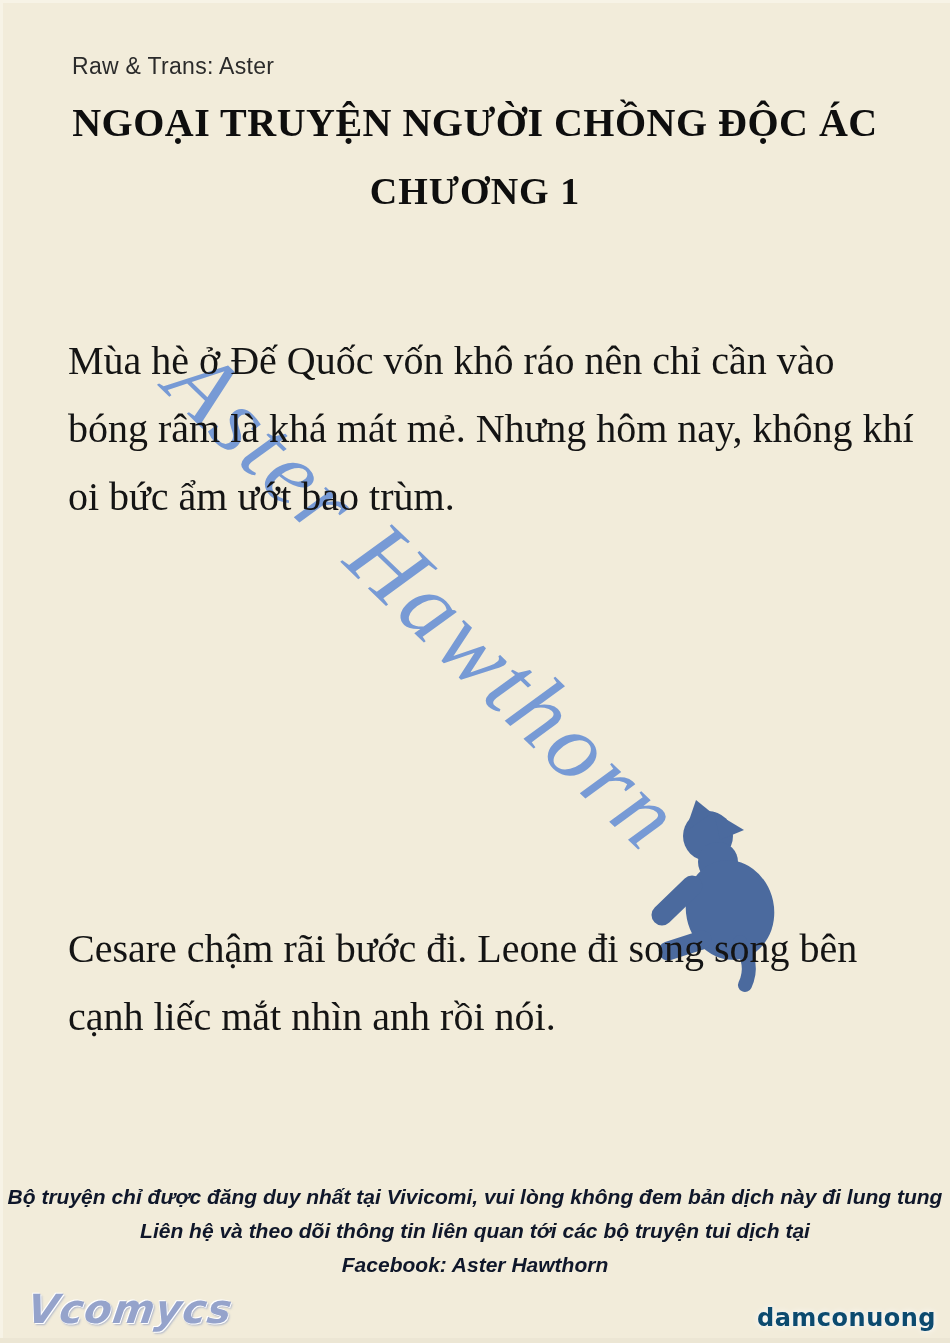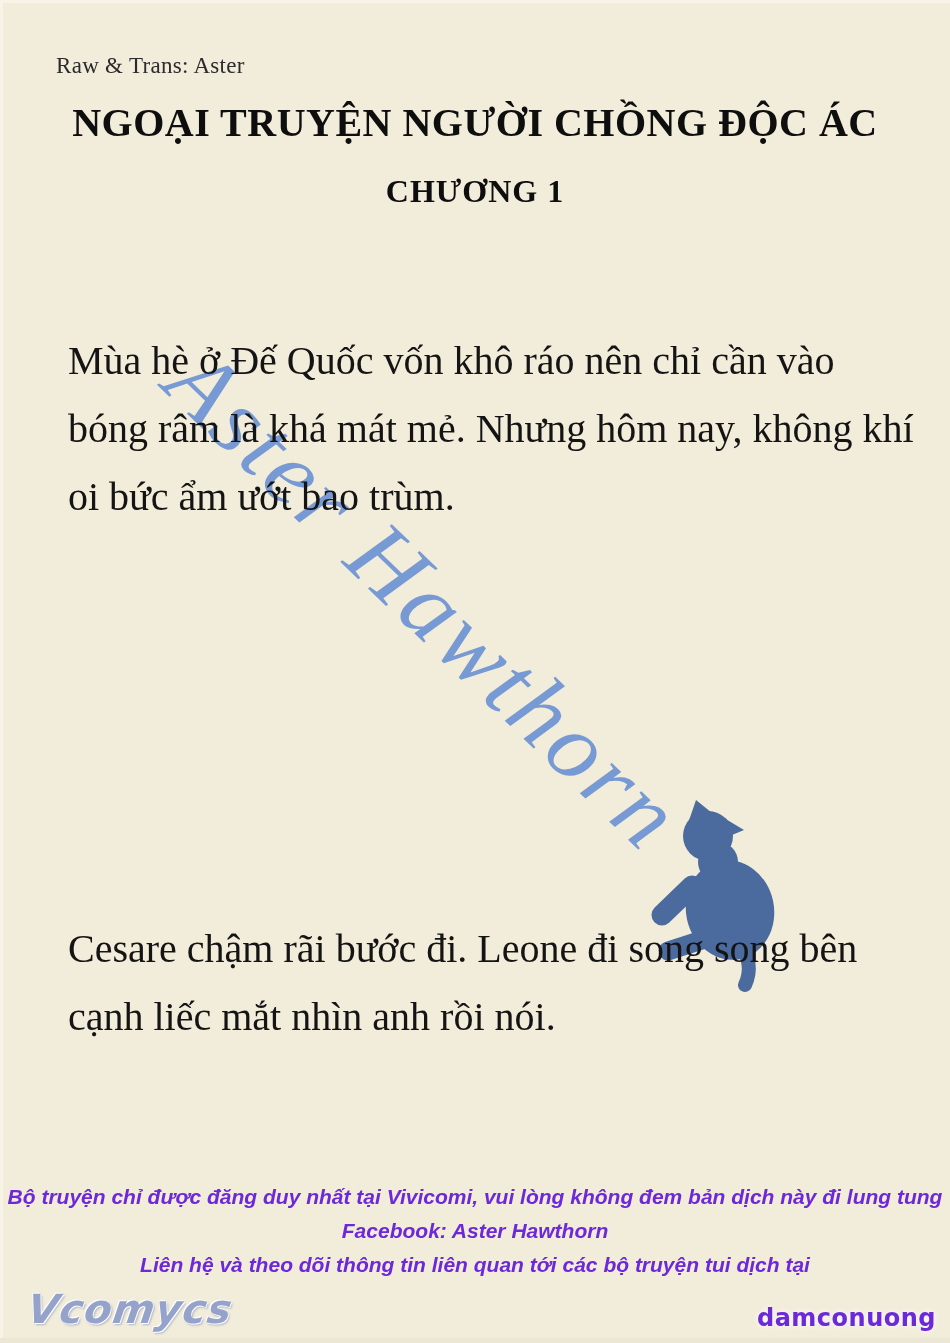--- a/index.html
+++ b/index.html
@@ -7,44 +7,44 @@
     position: relative;
     width: 950px;
     height: 1343px;
     background: #f2ecda;
     overflow: hidden;
     font-family: "Liberation Serif", serif;
     box-shadow: inset 0 -5px 0 #ece6d4, inset 3px 3px 0 #f7f3e6;
   }
   .credit {
     position: absolute;
-    left: 56px;
+    left: 72px;
     top: 53px;
-    font-family: Liberation Serif, serif;
+    font-family: Liberation Sans, sans-serif;
     font-size: 23px;
     color: #2b2b2b;
     letter-spacing: 0.3px;
   }
   .title-block {
     position: absolute;
     left: 0;
     top: 88px;
     width: 950px;
     text-align: center;
     font-family: "Liberation Serif", serif;
     font-weight: bold;
     color: #0e0e0e;
   }
   .title-line1 {
     font-size: 40px;
     line-height: 70px;
     letter-spacing: 0.5px;
   }
   .title-line2 {
-    font-size: 32px;
+    font-size: 38px;
     line-height: 66px;
     letter-spacing: 1px;
   }
   .watermark {
     position: absolute;
     left: 45px;
     top: 543px;
     width: 760px;
     text-align: center;
     font-family: "Liberation Serif", serif;
@@ -81,21 +81,21 @@
     position: absolute;
     left: 0;
     top: 1180px;
     width: 950px;
     text-align: center;
     font-family: "Liberation Sans", sans-serif;
     font-weight: bold;
     font-style: italic;
     font-size: 21px;
     line-height: 34px;
-    color: #6d28d9;
+    color: #0f172a;
     z-index: 2;
   }
   .logo {
     position: absolute;
     left: 28px;
     top: 1286px;
     font-family: "DejaVu Sans", sans-serif;
     font-weight: bold;
     font-style: italic;
     font-size: 40px;
@@ -109,21 +109,21 @@
     z-index: 2;
   }
   .site-tag {
     position: absolute;
     right: 14px;
     top: 1304px;
     font-family: "DejaVu Sans", sans-serif;
     font-weight: bold;
     font-size: 24px;
     letter-spacing: 0.5px;
-    color: #6d28d9;
+    color: #0c4a6e;
     text-shadow:
       0 0 2px #ffffff,
       0 0 6px rgba(255, 255, 255, 0.95),
       0 0 1px #8fa8cc;
     z-index: 2;
   }
 </style>
 </head>
 <body>
 
@@ -164,21 +164,21 @@
       <path d="M44 86 L14 115" stroke-width="21"></path>
 
       <path d="M54 140 L20 151" stroke-width="19"></path>
 
       <path d="M92 142 C101 158 104 170 97 185" stroke-width="14"></path>
     </g>
   </svg>
 
   <div class="footer">
     <div>Bộ truyện chỉ được đăng duy nhất tại Vivicomi, vui lòng không đem bản dịch này đi lung tung</div>
+    <div>Liên hệ và theo dõi thông tin liên quan tới các bộ truyện tui dịch tại</div>
     <div>Facebook: Aster Hawthorn</div>
-    <div>Liên hệ và theo dõi thông tin liên quan tới các bộ truyện tui dịch tại</div>
   </div>
 
   <div class="logo">Vcomycs</div>
 
   <div class="site-tag">damconuong</div>
 
 </div>
 
 </body></html>

